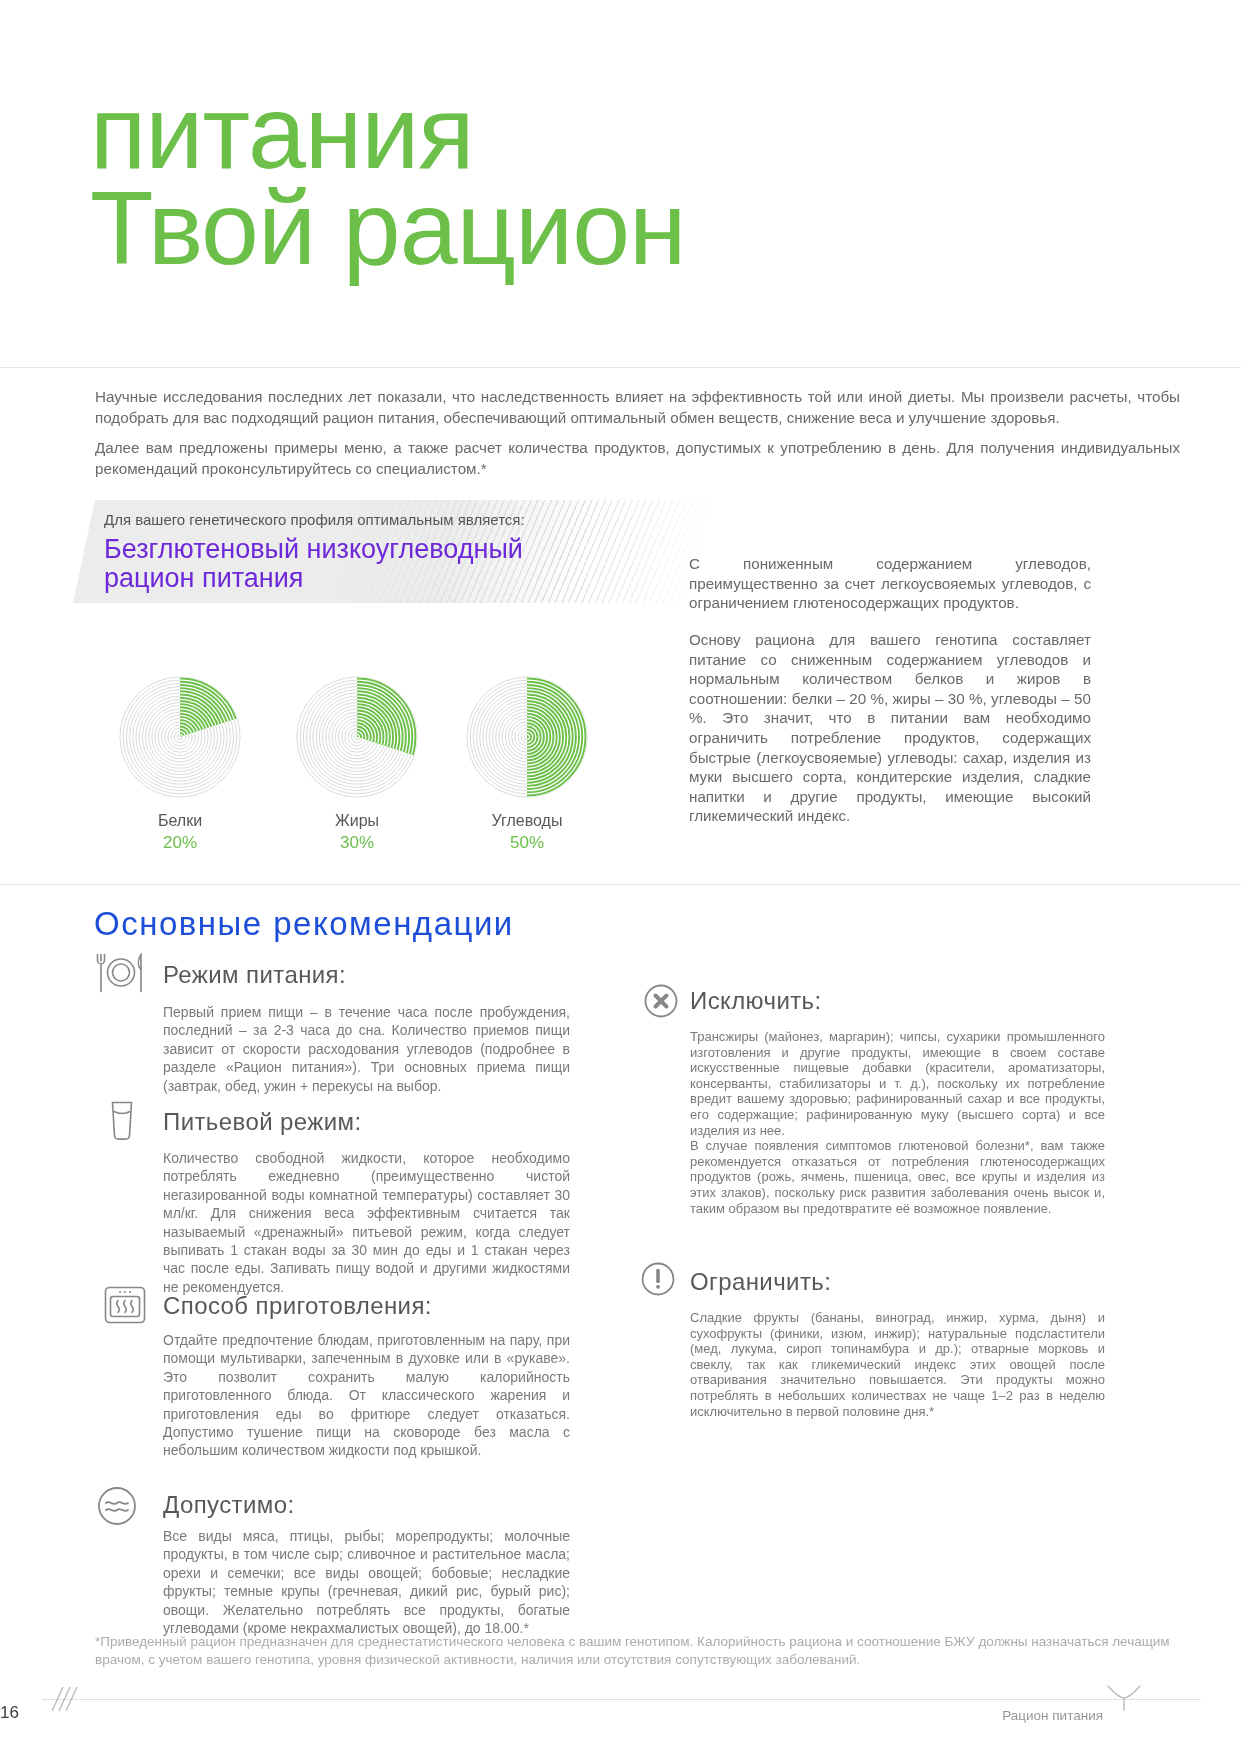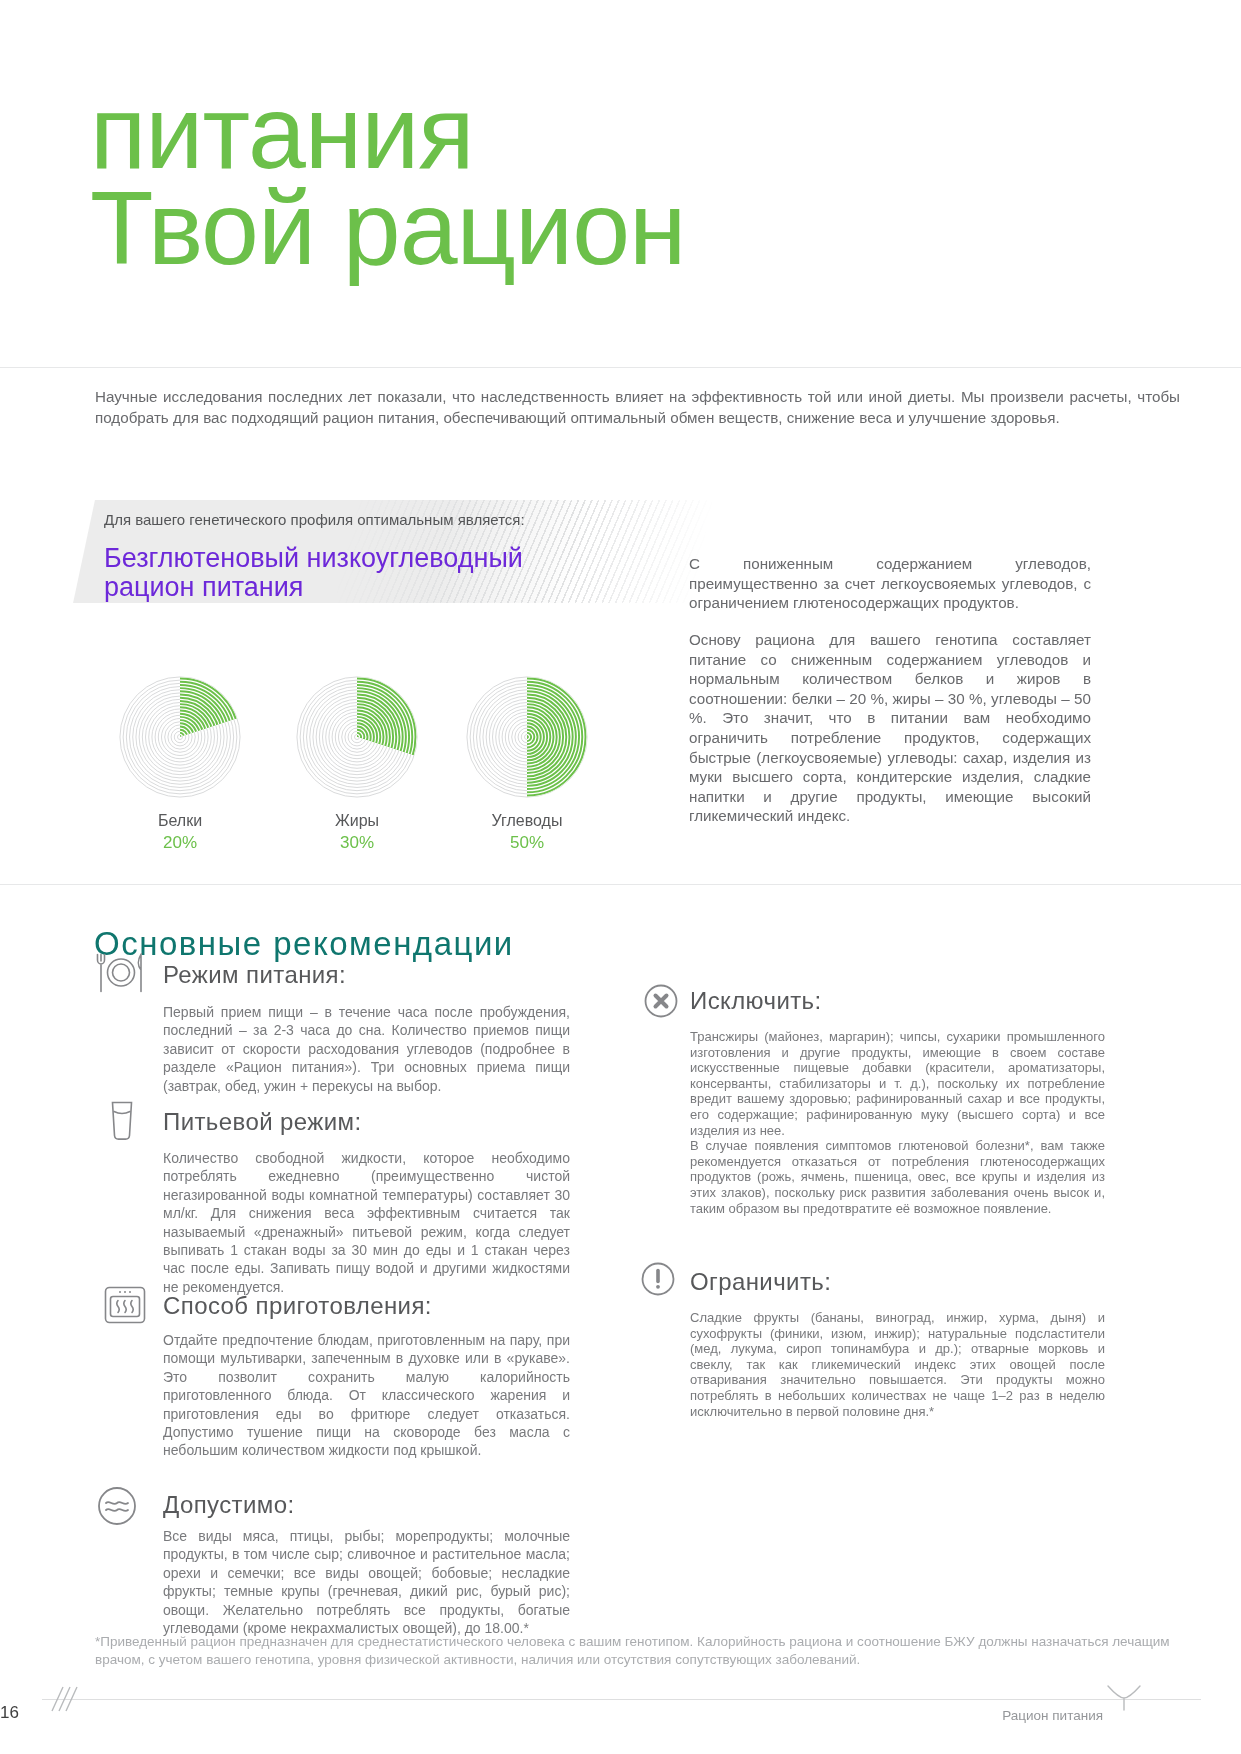--- a/index.html
+++ b/index.html
@@ -20,35 +20,35 @@
   
   .geno-box{position:absolute; left:84px; top:500px; width:500px; height:103px;
             transform:skewX(-12deg);}
   .geno-base{position:absolute; inset:0;
             background:linear-gradient(90deg,#ececec 0%,#ececec 72%,rgba(236,236,236,0) 100%);}
   .geno-stripes{position:absolute; top:0; bottom:0; left:52%; width:72%;
             background:repeating-linear-gradient(102deg,#e0e1e2 0 1.6px,rgba(255,255,255,0) 1.6px 6.6px);
             -webkit-mask-image:linear-gradient(90deg,transparent 0,#000 30%,#000 62%,transparent 100%);
             mask-image:linear-gradient(90deg,transparent 0,#000 30%,#000 62%,transparent 100%);}
   .geno-text{position:absolute; left:104px; top:511px; width:470px;}
-  .geno-label{font-size:15px; color:#545557; margin-bottom:16px;}
+  .geno-label{font-size:15px; color:#545557; margin-bottom:7px;}
   .geno-diet{font-size:27px; line-height:29px; color:#6d28d9; width:440px;}
   
   .pie-col{position:absolute; top:675px; width:128px; text-align:center;}
   .pie-col.c1{left:116px;} .pie-col.c2{left:293px;} .pie-col.c3{left:463px;}
   .pie-chart{width:124px; height:124px; margin:0 auto;}
   .pie-name{margin-top:13px; font-size:16px; color:#57585a;}
   .pie-pct{margin-top:3px; font-size:17px; color:#6cc04a;}
   
   .desc{position:absolute; left:689px; width:402px; margin:0;
         font-size:15.2px; line-height:19.6px; color:#696a6d; text-align:justify;}
   .desc.d1{top:554px;} .desc.d2{top:630px;}
   
   .rec-heading{position:absolute; left:94px; top:905px; font-size:33px;
-        letter-spacing:1.5px; color:#0f766e;margin-top:20px;}
+        letter-spacing:1.5px; color:#1d4ed8;}
   .rec-icon{position:absolute;}
   .rec-title{position:absolute; font-size:24px; letter-spacing:0.4px; color:#57585a;}
   .rec-body{position:absolute; margin:0; text-align:justify; white-space:pre-line;}
   .rec-body.lft{left:163px; width:407px; font-size:14px; line-height:18.4px; color:#797a7d;}
   .rec-body.rgt{left:690px; width:415px; font-size:13px; line-height:15.6px; color:#797a7d;}
   .t-regime{left:163px; top:961px;}   .b-regime{top:1003px;}
   .t-drink {left:163px; top:1108px;}  .b-drink {top:1149px;}
   .t-cook  {left:163px; top:1292px;}  .b-cook  {top:1331px;}
   .t-allow {left:163px; top:1491px;}  .b-allow {top:1527px;}
   .t-excl  {left:690px; top:987px;}   .b-excl  {top:1029px;}
@@ -76,20 +76,21 @@
 <div class="page">
 
   <div class="title">
     <div>питания</div>
     <div>Твой рацион</div>
   </div>
 
   <div class="rule rule1"></div>
 
   <p class="intro p1">Научные исследования последних лет показали, что наследственность влияет на эффективность той или иной диеты. Мы произвели расчеты, чтобы подобрать для вас подходящий рацион питания, обеспечивающий оптимальный обмен веществ, снижение веса и улучшение здоровья.</p>
+  <p class="intro p2">Далее вам предложены примеры меню, а также расчет количества продуктов, допустимых к употреблению в день. Для получения индивидуальных рекомендаций проконсультируйтесь со специалистом.*</p>
 
   <div class="geno-box">
     <div class="geno-base"></div>
     <div class="geno-stripes"></div>
   </div>
   <div class="geno-text">
     <div class="geno-label">Для вашего генетического профиля оптимальным является:</div>
     <div class="geno-diet">Безглютеновый низкоуглеводный рацион питания</div>
   </div>
 

